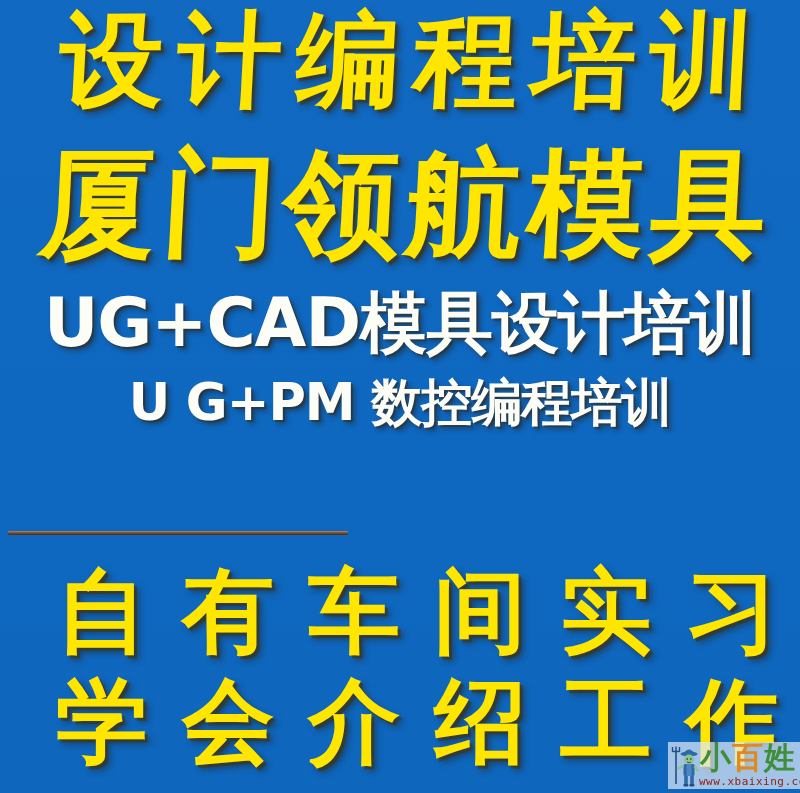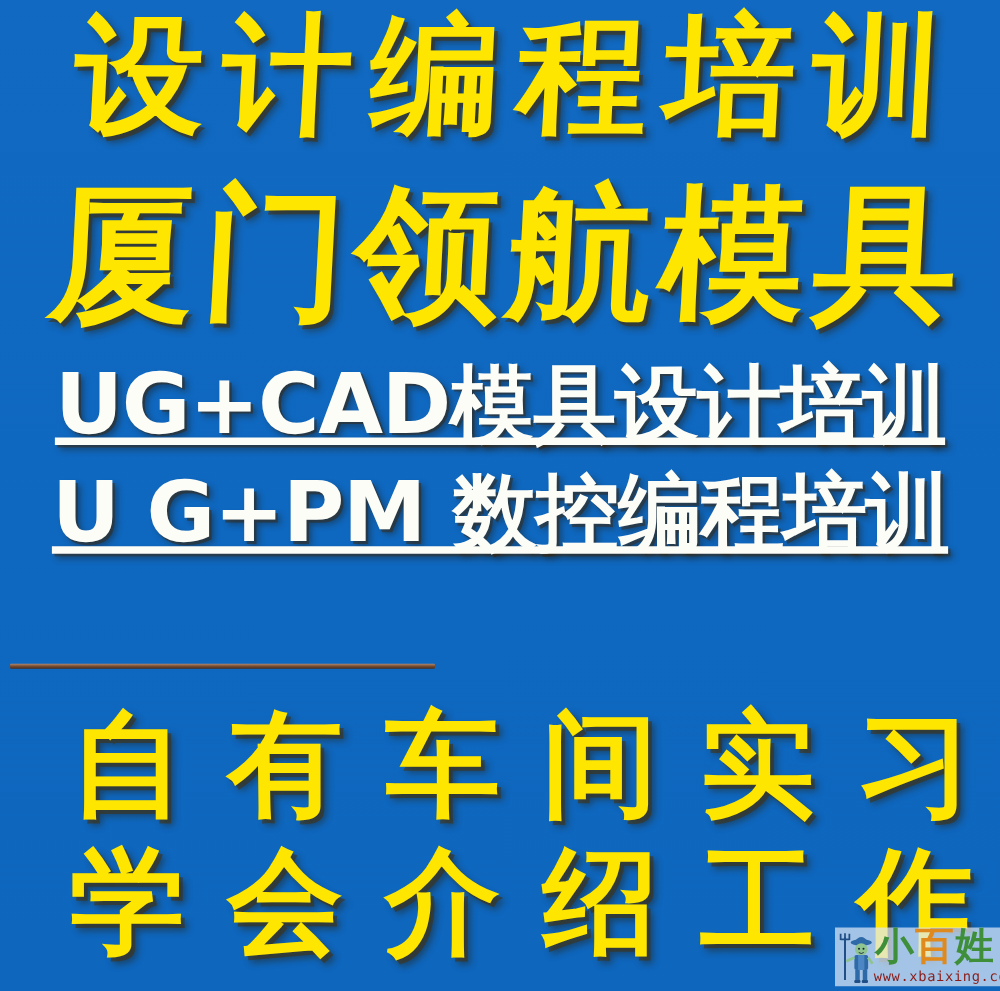--- a/index.html
+++ b/index.html
@@ -60,25 +60,24 @@
   }
 
   
   .white {
     color: #fdfdf8;
     font-family: "DejaVu Sans", "Liberation Sans", sans-serif;
     font-weight: 700;
     text-shadow:
       2px 2px 0 rgba(58, 40, 16, 0.50),
       4px 4px 5px rgba(30, 20, 8, 0.40);
-    text-decoration: underline;
   }
 
   .course-1 { top: 290px; font-size: 67px; letter-spacing: -1px; }
-  .course-2 { top: 377px; font-size: 67px; letter-spacing: -1px; }
+  .course-2 { top: 377px; font-size: 51px; letter-spacing: -1px; }
   .course-3 { top: 464px; font-size: 67px; letter-spacing: -1px; }
 
   
   .creo-underline {
     position: absolute;
     left: 8px;
     top: 531px;
     width: 340px;
     height: 4px;
     background: linear-gradient(180deg, #b98a6a 0%, #7a4a28 50%, #4a2a12 100%);

